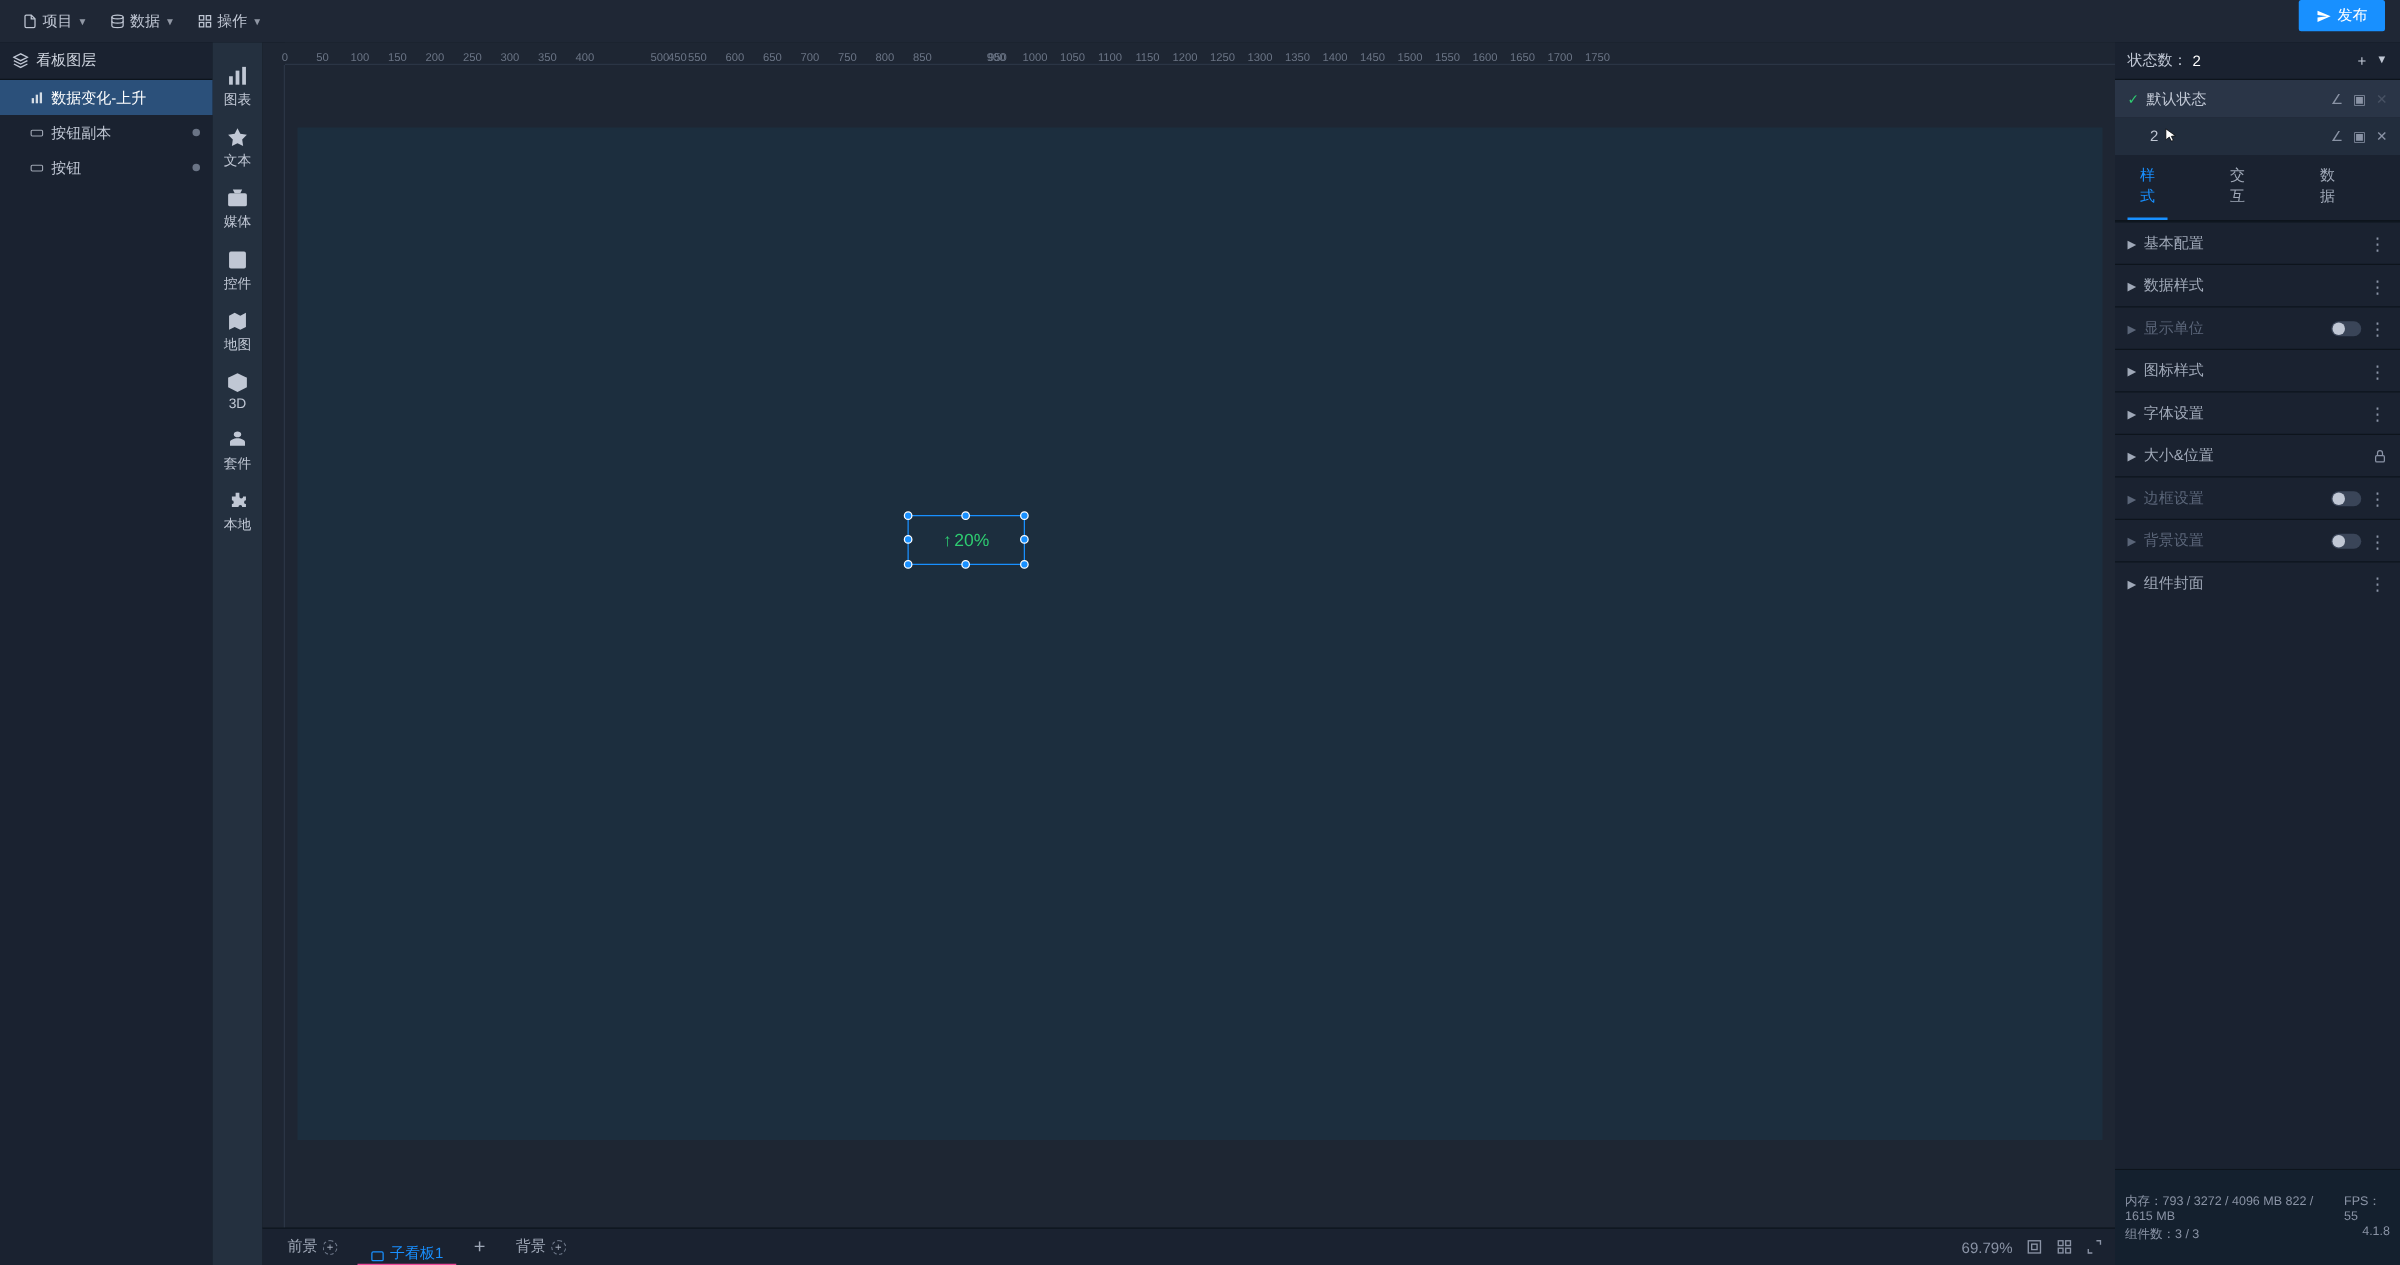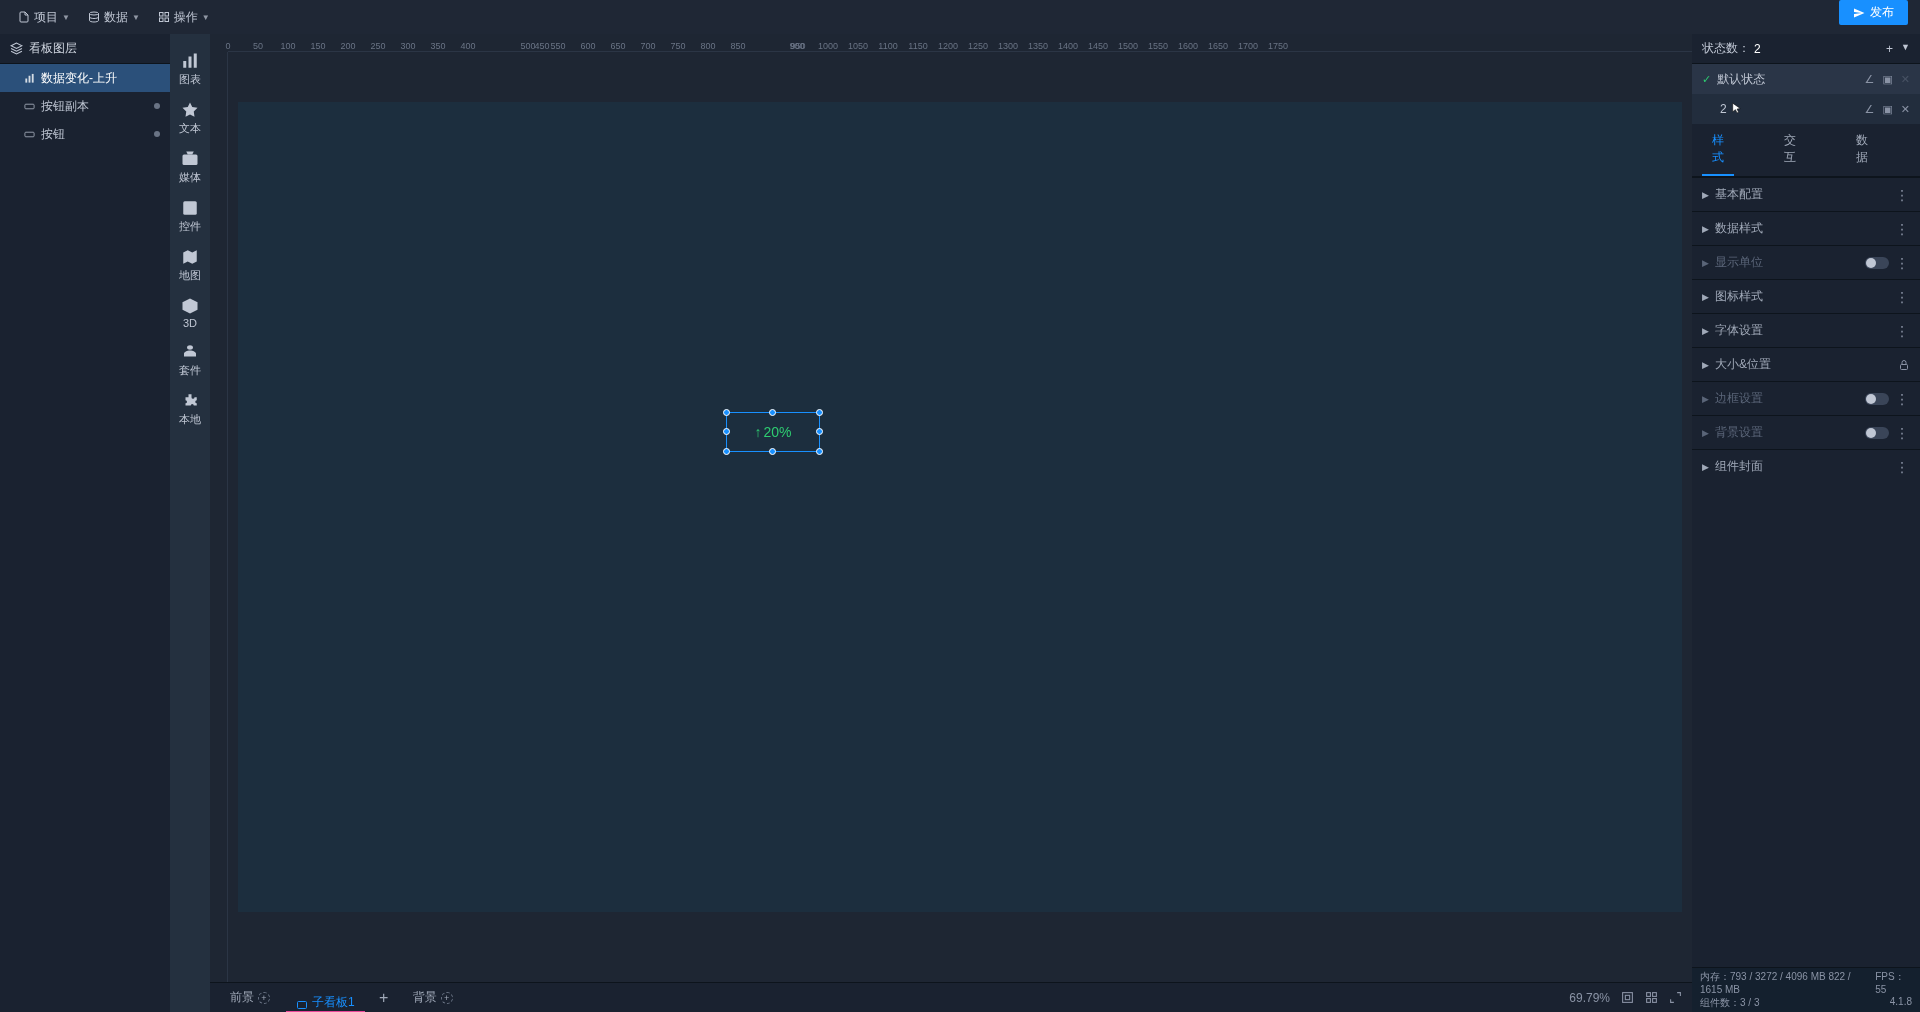--- a/index.html
+++ b/index.html
@@ -81,21 +81,21 @@
     .sect { height: 34px; display: flex; align-items: center; padding: 0 10px; border-top: 1px solid #0d141c; }
     .sect .caret { margin-right: 6px; font-size: 9px; }
     .sect.disabled { color: #5a6578; }
     .sect .more { margin-left: auto; color: #8a93a5; cursor: pointer; font-size: 14px; letter-spacing: 1px; }
     .sect .lock { margin-left: auto; color: #8a93a5; }
     .toggle { margin-left: auto; width: 24px; height: 12px; background: #3a4558; border-radius: 6px; position: relative; cursor: pointer; }
     .toggle::after { content: ""; width: 10px; height: 10px; border-radius: 50%; background: #c0c7d4; position: absolute; top: 1px; left: 1px; }
     .sect .more.with-toggle{margin-left:6px;}
 
     
-    .status-bar { position: fixed; bottom: 0; right: 0; width: 228px; background: #14202e; color: #8a93a5; font-size: 10px; padding: 2px 8px; display: flex; flex-direction: column; gap: 1px; border-top:1px solid #0d141c; }
+    .status-bar { position: fixed; bottom: 0; right: 0; width: 228px; background: #14202e; color: #8a93a5; font-size: 10px; padding: 18px 8px; display: flex; flex-direction: column; gap: 1px; border-top:1px solid #0d141c; }
     .status-row { display: flex; justify-content: space-between; }
 
     svg { display: block; }
   </style>
 </head>
 <body>
 
 <div class="top-bar">
   <div class="top-left">
     <div class="top-item">

